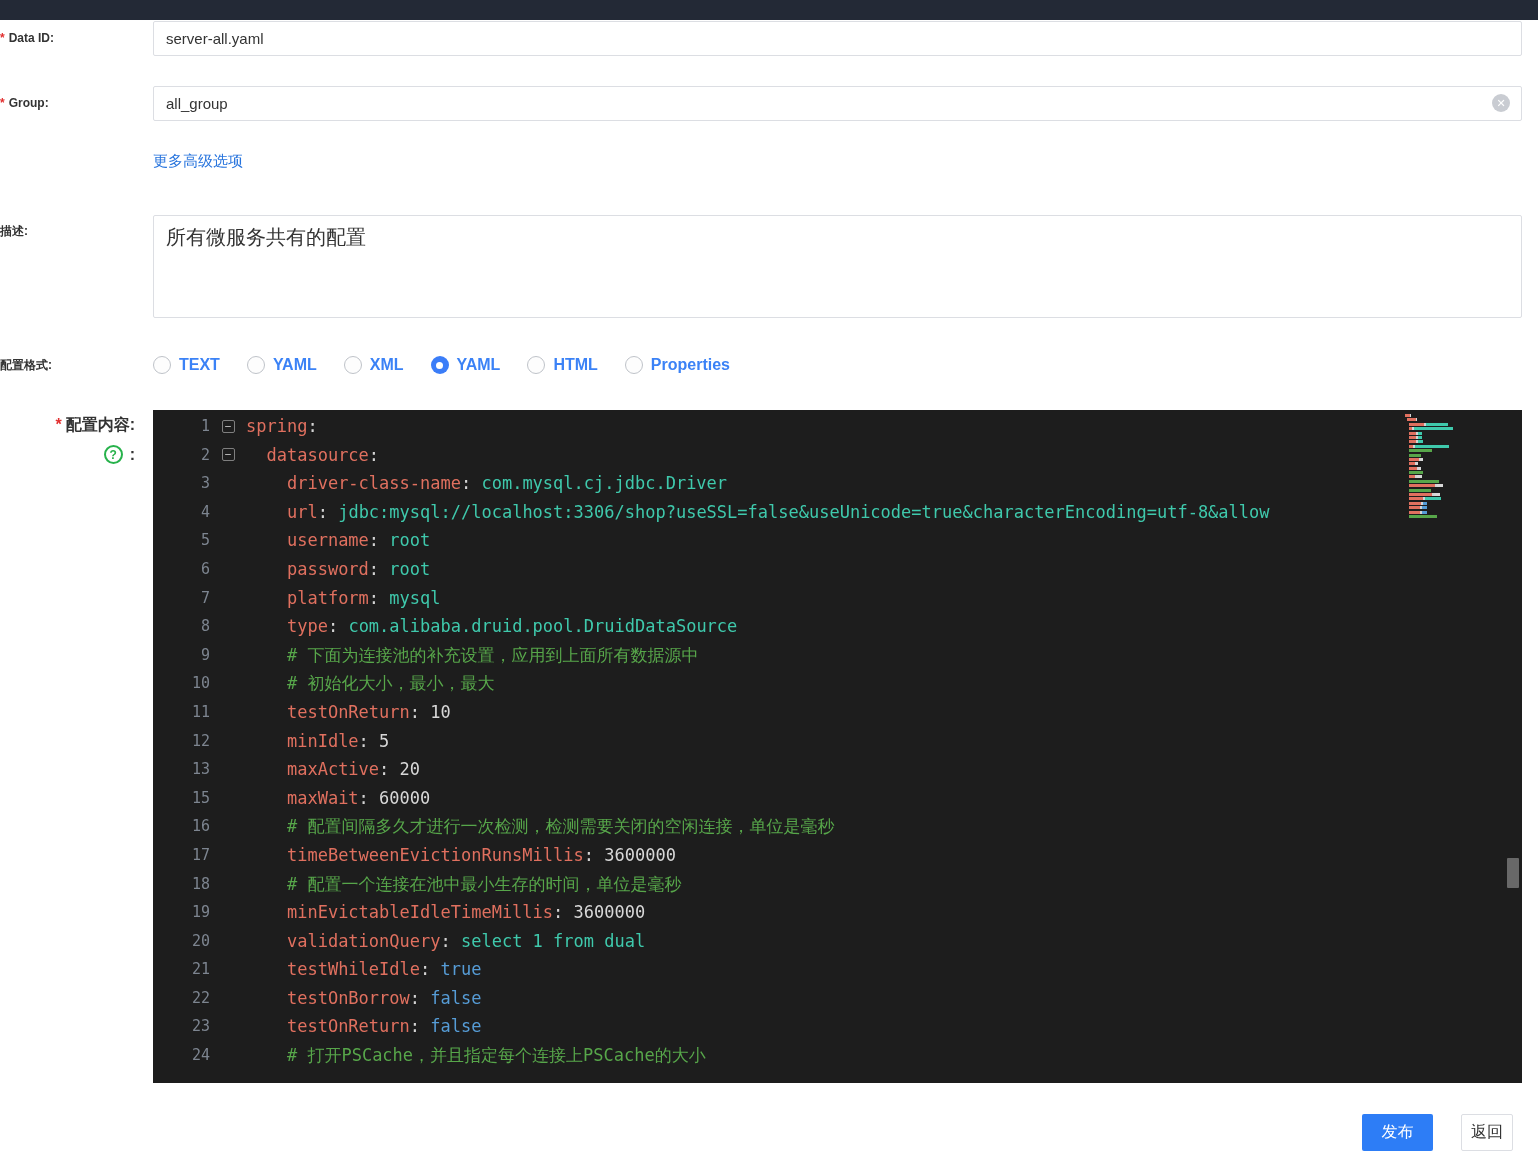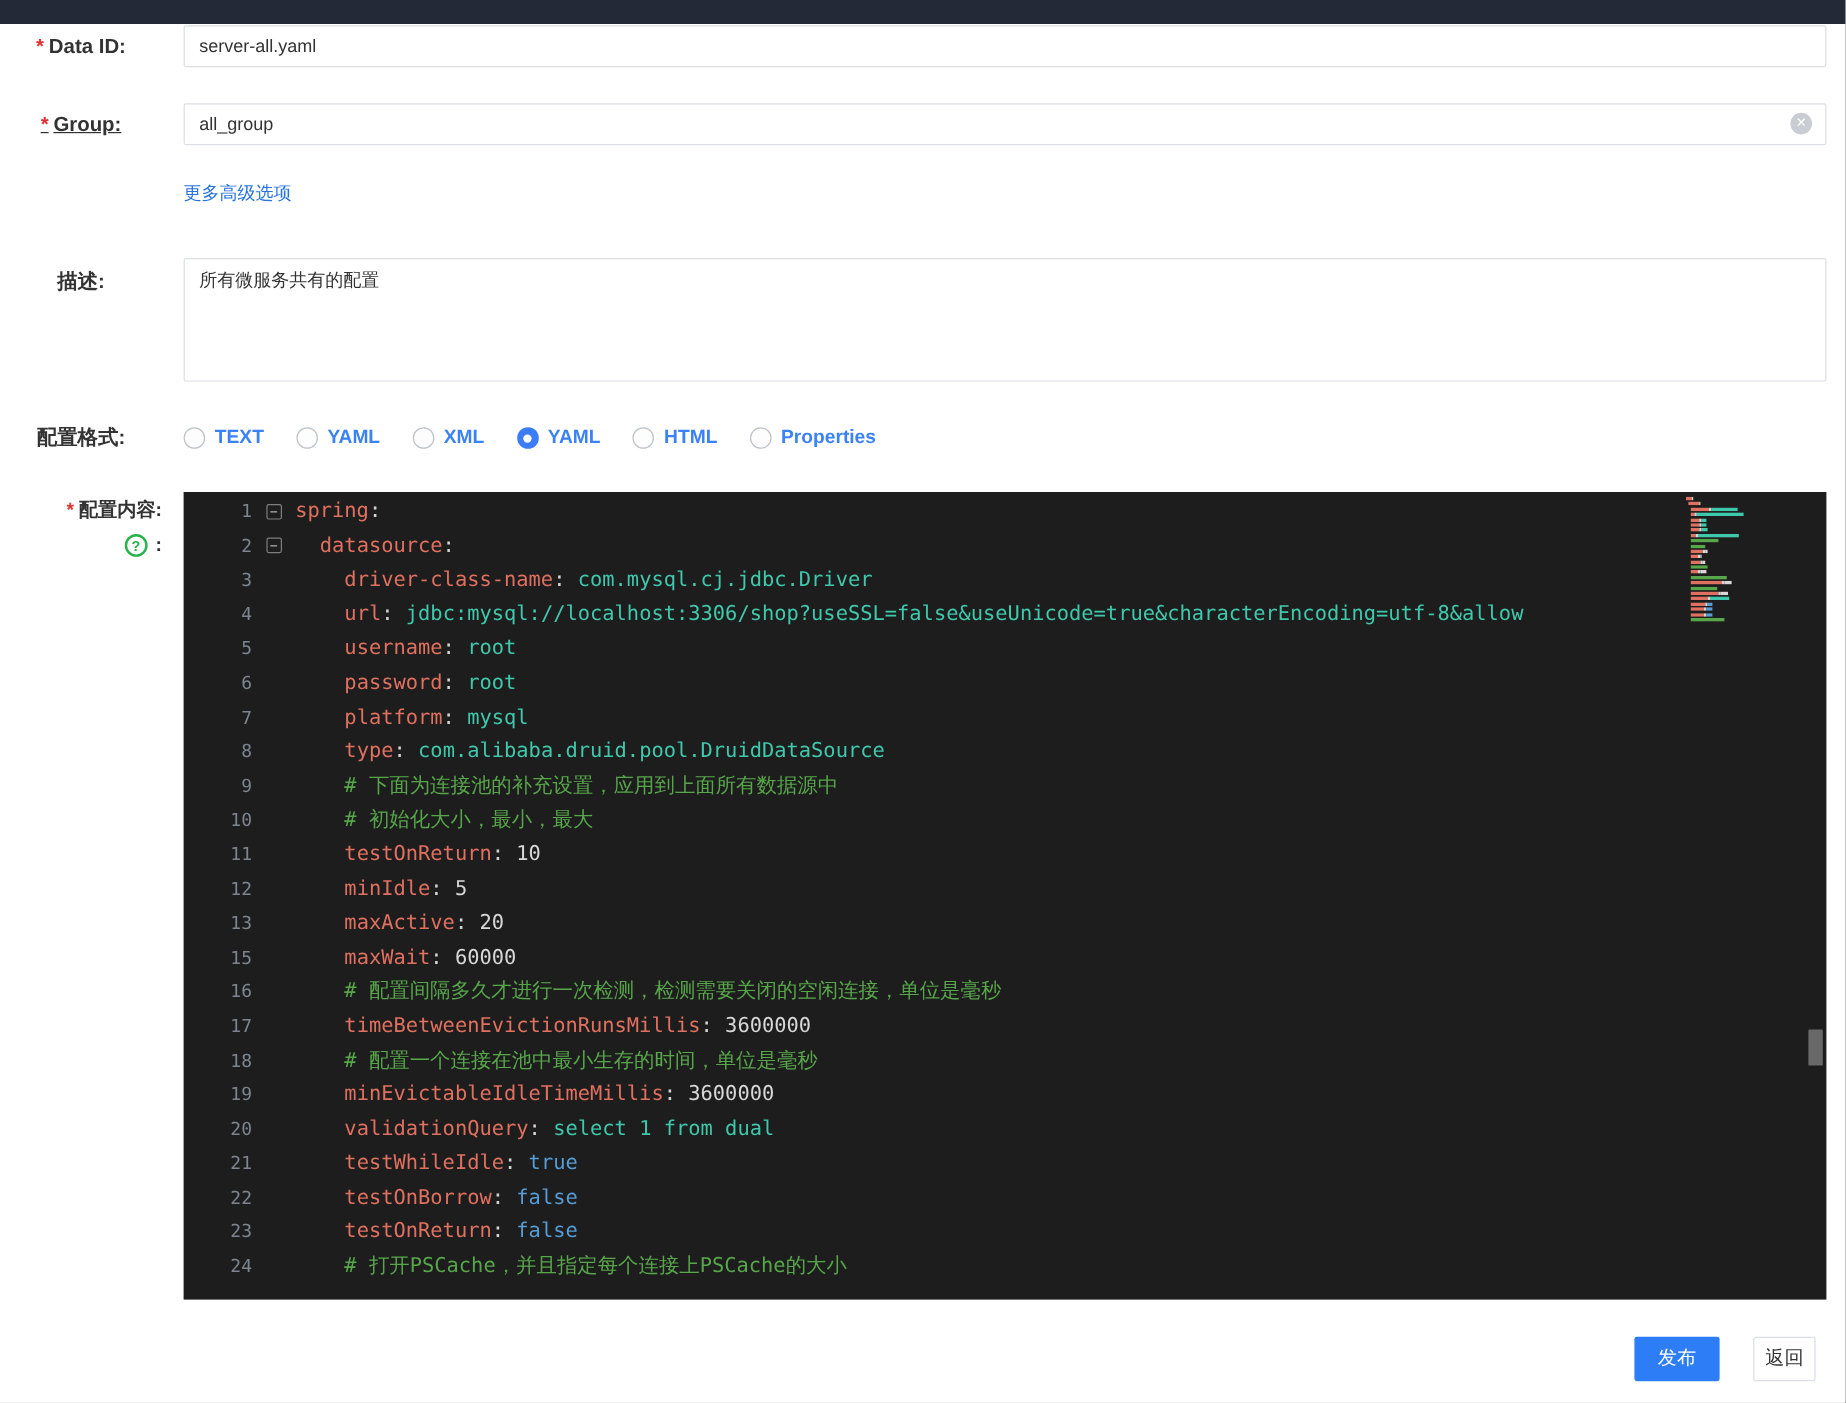--- a/index.html
+++ b/index.html
@@ -2,39 +2,39 @@
 <html style="--tk-key: #e0705f; --tk-punc: #d4d4d4; --tk-val: #3fc9ac; --tk-num: #d8d8d8; --tk-bool: #569cd6; --tk-com: #57a64a; --tk-plain: #d4d4d4;"><head>
 <meta charset="utf-8">
 <style>
   * { margin:0; padding:0; box-sizing:border-box; }
   html,body { width:1538px; height:1169px; }
   body { background:#fff; font-family:"Liberation Sans",sans-serif; position:relative; overflow:hidden; }
   #screen { position:relative; width:1538px; height:1169px; background:#fff; }
 
   .topbar { position:absolute; left:0; top:0; width:1538px; height:20px; background:#232936; }
 
-  .f-label { position:absolute; left:0; width:135px; text-align:center; font-size:17px; font-weight:bold; color:#333; }
+  .f-label { position:absolute; left:0; width:135px; text-align:left; font-size:12px; font-weight:bold; color:#333; }
   .req { color:#e22e2e; margin-right:4px; font-weight:bold; }
 
   .f-input { position:absolute; left:153px; width:1369px; height:35px; border:1px solid #dcdee3;
              border-radius:2px; padding:0 12px; font-size:15px; color:#333;
              font-family:"Liberation Sans",sans-serif; background:#fff; outline:none; }
   .row-dataid .f-input { top:21px; }
   .row-group .f-input { top:86px; }
   .row-dataid .f-label { top:21px; line-height:35px; }
-  .row-group .f-label { top:86px; line-height:35px;text-decoration:underline; }
+  .row-group .f-label { top:86px; line-height:35px; }
 
   .clear-icon { position:absolute; left:1492px; top:94px; width:18px; height:18px; border-radius:50%;
                 background:#c9ccd2; color:#fff; font-size:11px; line-height:18px; text-align:center; cursor:pointer; }
 
   .adv-link { position:absolute; left:153px; top:152px; font-size:15px; color:#2673dd; cursor:pointer; text-decoration:none; }
 
   .row-desc .f-label { top:223px; }
   .f-textarea { position:absolute; left:153px; top:215px; width:1369px; height:103px; border:1px solid #dcdee3;
-                border-radius:2px; padding:8px 12px; font-size:15px; color:#333; resize:none;
+                border-radius:2px; padding:8px 12px; font-size:20px; color:#333; resize:none;
                 font-family:"Liberation Sans",sans-serif; outline:none; }
 
   .row-format .f-label { top:350px; line-height:30px; }
   .radio-group { position:absolute; left:153px; top:350px; height:30px; display:flex; align-items:center; gap:27px; }
   .radio-item { display:flex; align-items:center; cursor:pointer; }
   .radio-circle { width:18px; height:18px; border-radius:50%; border:1px solid #bfc3c9; background:#fdfdfd;
                   display:flex; align-items:center; justify-content:center; }
   .radio-circle.sel { border:none; background:#3b7df8; }
   .radio-circle.sel::after { content:""; width:7px; height:7px; border-radius:50%; background:#fff; }
   .radio-label { margin-left:8px; font-size:16px; font-weight:bold; color:#3b82f6; }

